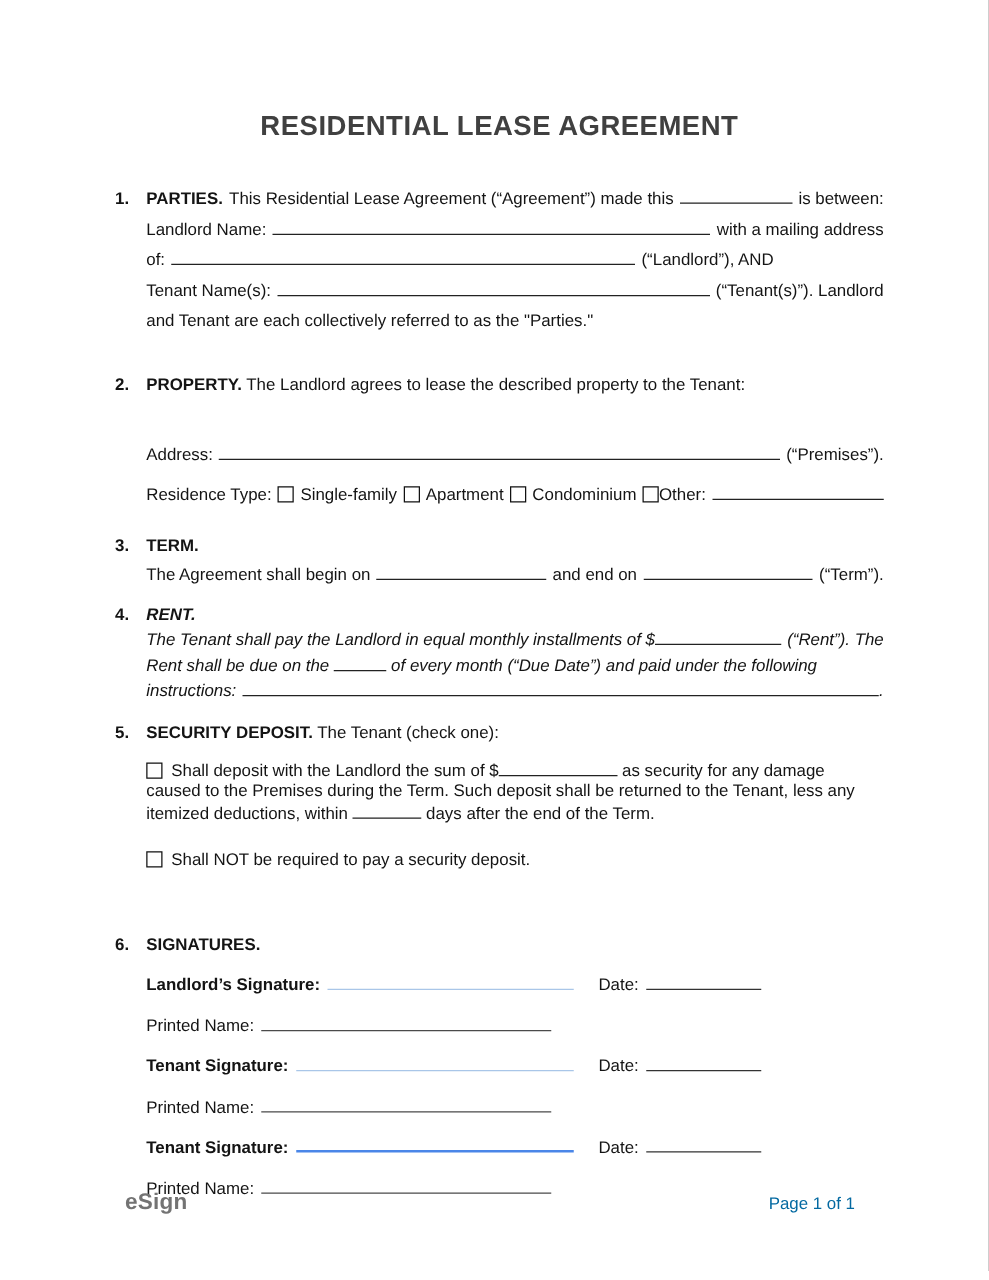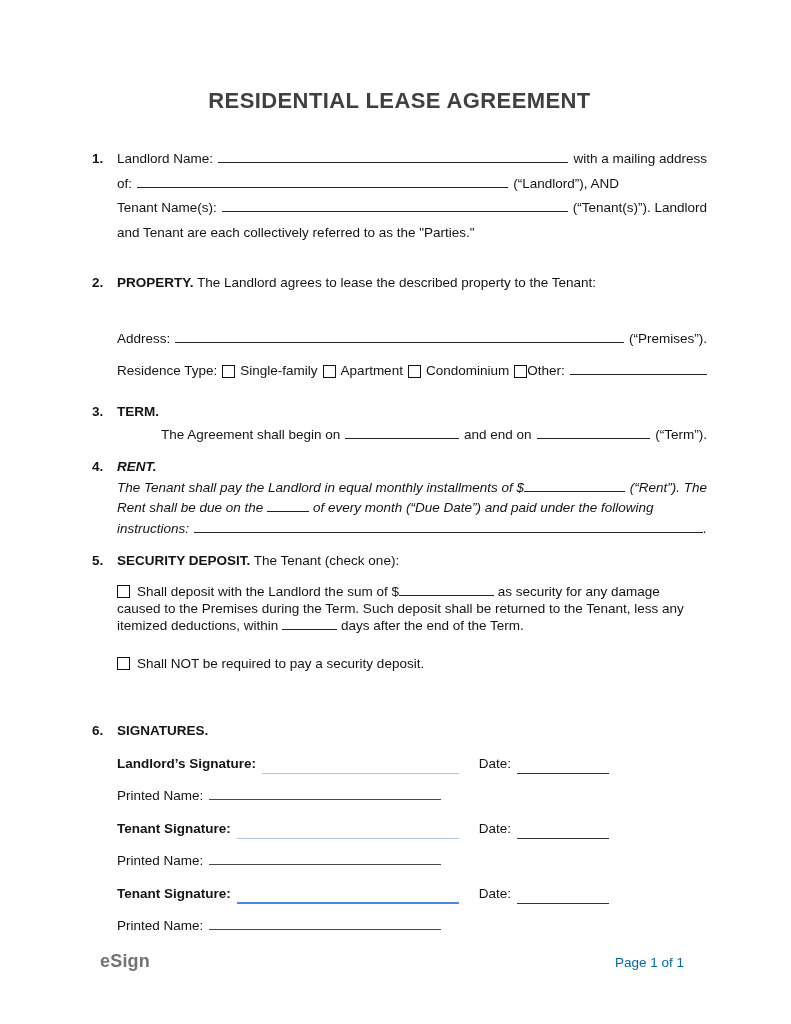--- a/index.html
+++ b/index.html
@@ -35,31 +35,31 @@
   
   .sec-1 { margin-top:33px; }
   .sec-1 .sbody { line-height:24.6px; }
   .sec-1 .num { line-height:24.6px; }
   .sec-2 { margin-top:28px; }
   .sec-2 .sbody > .intro { line-height:20px; }
   .s2-address { margin-top:36px; line-height:20px; }
   .s2-res { margin-top:12px; line-height:20px; }
   .sec-3 { margin-top:21px; }
   .sec-3 .sbody { line-height:20px; }
-  .s3-term { margin-top:3px;margin-left:44px; }
+  .s3-term { margin-top:3px; }
   .sec-4 { margin-top:12px; }
   .sec-4 .sbody { line-height:20.5px;font-style:italic; }
   .sec-5 { margin-top:12px; }
   .sec-5 .sbody { line-height:20px; }
   .opt { margin-top:12px; line-height:16.5px; }
   .opt2 { margin-top:21px; }
   .sec-6 { margin-top:49px; }
   .sec-6 .sbody { line-height:20px; }
   
-  .sig-row { display:flex; align-items:flex-end; width:492px; margin-top:12.5px; }
+  .sig-row { display:flex; align-items:flex-start; width:492px; margin-top:12.5px; }
   .sig-line { flex:1; height:14px; margin:0 6px; border-bottom:1.6px solid var(--sig-line-light,#a9c6e8); }
   .sig-line.strong { border-bottom:2px solid var(--sig-line-strong,#4a86e8); }
   .date-label { margin-left:14px; flex:none; }
   .date-line { flex:none; width:92px; height:14px; margin-left:6px; border-bottom:1.5px solid #333; }
   .printed-row { display:flex; align-items:baseline; margin-top:12.5px; }
   .printed-line { flex:none; width:232px; height:13px; margin-left:6px; border-bottom:1.4px solid #4a4a4a; }
   
   .footer { position:absolute; left:100px; right:107px; bottom:52px; display:flex; justify-content:space-between; align-items:baseline; }
   .brand { font-size:18px; font-weight:700; letter-spacing:.2px; color:#737373; }
   .pagenum { font-size:13.5px; color:#0369a1; }
@@ -68,20 +68,26 @@
 <body>
 
 <div class="page">
 
   <h1 class="title">RESIDENTIAL LEASE AGREEMENT</h1>
 
   <div class="sec sec-1">
     <div class="num">1.</div>
     <div class="sbody">
       <div class="l">
+        <span class="b">PARTIES.</span>
+        <span>This Residential Lease Agreement (“Agreement”) made this</span>
+        <span class="blank"></span>
+        <span>is between:</span>
+      </div>
+      <div class="l">
         <span>Landlord Name:</span>
         <span class="blank"></span>
         <span>with a mailing address</span>
       </div>
       <div class="l pr88">
         <span>of:</span>
         <span class="blank"></span>
         <span>(“Landlord”), AND</span>
       </div>
       <div class="l">

